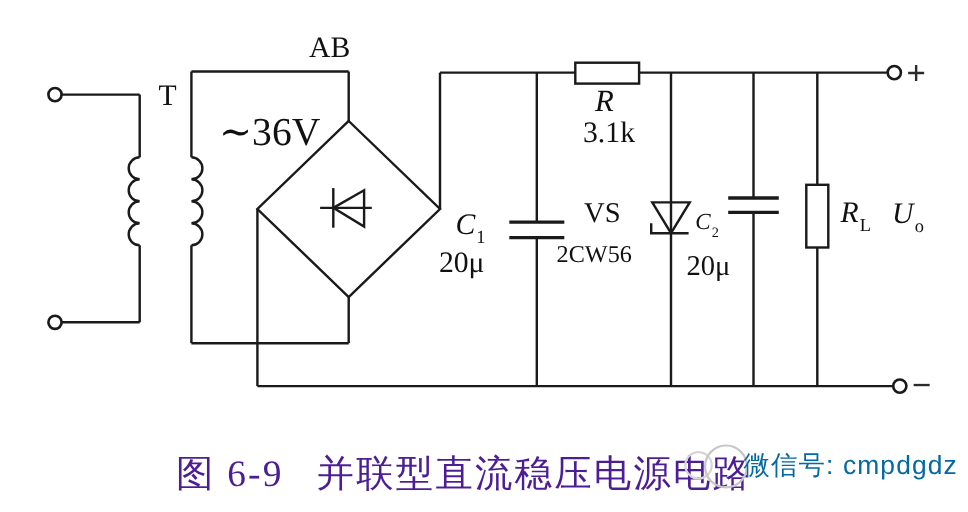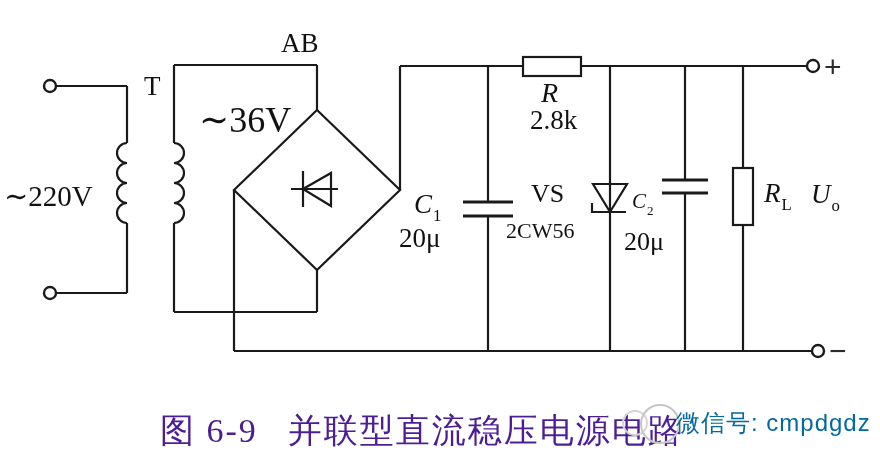--- a/index.html
+++ b/index.html
@@ -95,27 +95,26 @@
         <circle cx="50" cy="293" r="6"></circle>
         <circle cx="813" cy="66" r="6"></circle>
         <circle cx="818" cy="351" r="6"></circle>
       </g>
     </g>
   </svg>
 
   <span class="lbl" style="left:281px;top:30px;font-size:27px;">AB</span>
   <span class="lbl" style="left:144px;top:73px;font-size:27px;">T</span>
   <span class="lbl" style="left:199px;top:102px;font-size:36px;">∼36V</span>
-  <span class="lbl" style="left:4px;top:182px;font-size:29px;">∼220V</span>
 
   <span class="lbl" style="left:414px;top:191px;font-size:27px;text-align:center;"><span class="it">C</span><sub>1</sub></span>
   <span class="lbl" style="left:399px;top:225px;font-size:27px;">20μ</span>
 
   <span class="lbl it" style="left:541px;top:79px;font-size:28px;">R</span>
-  <span class="lbl" style="left:530px;top:107px;font-size:27px;">2.8k</span>
+  <span class="lbl" style="left:530px;top:107px;font-size:27px;">3.1k</span>
 
   <span class="lbl" style="left:531px;top:181px;font-size:26px;">VS</span>
   <span class="lbl" style="left:506px;top:220px;font-size:22px;">2CW56</span>
 
   <span class="lbl" style="left:632px;top:191px;font-size:21px;"><span class="it">C</span><sub>2</sub></span>
   <span class="lbl" style="left:624px;top:229px;font-size:26px;">20μ</span>
 
   <span class="lbl" style="left:764px;top:180px;font-size:27px;"><span class="it">R</span><sub>L</sub></span>
   <span class="lbl" style="left:811px;top:181px;font-size:27px;"><span class="it">U</span><sub>o</sub></span>
 

